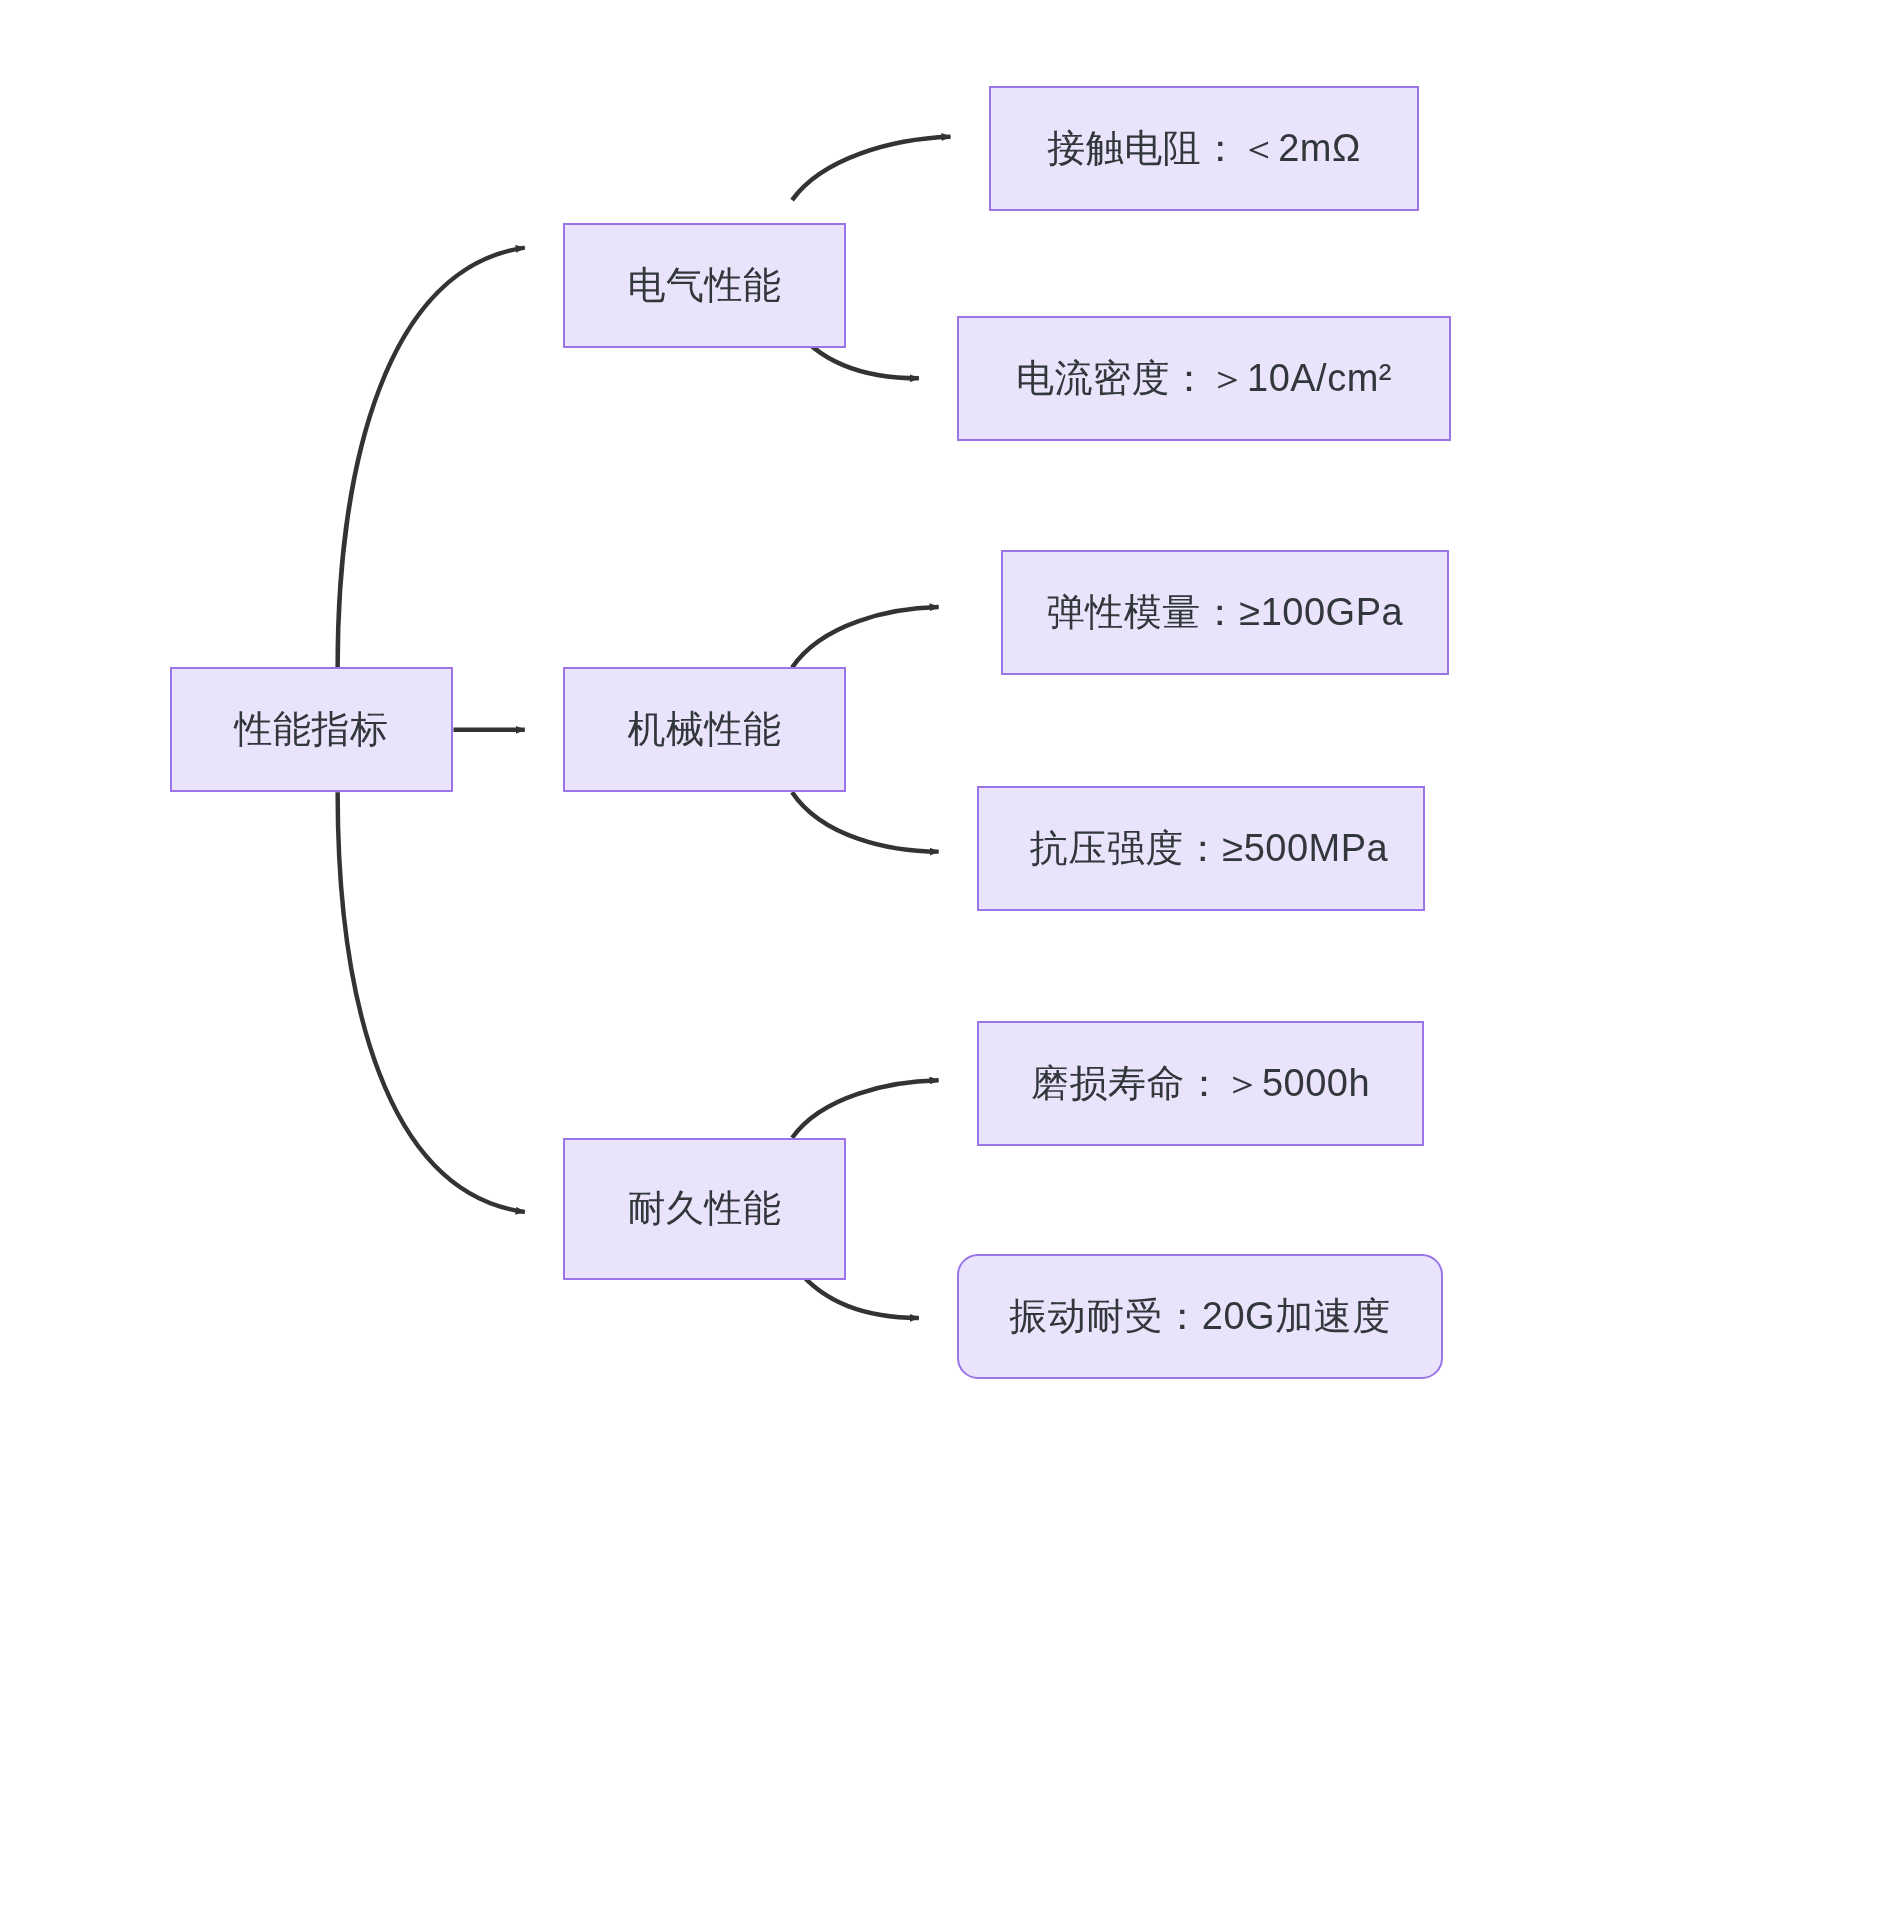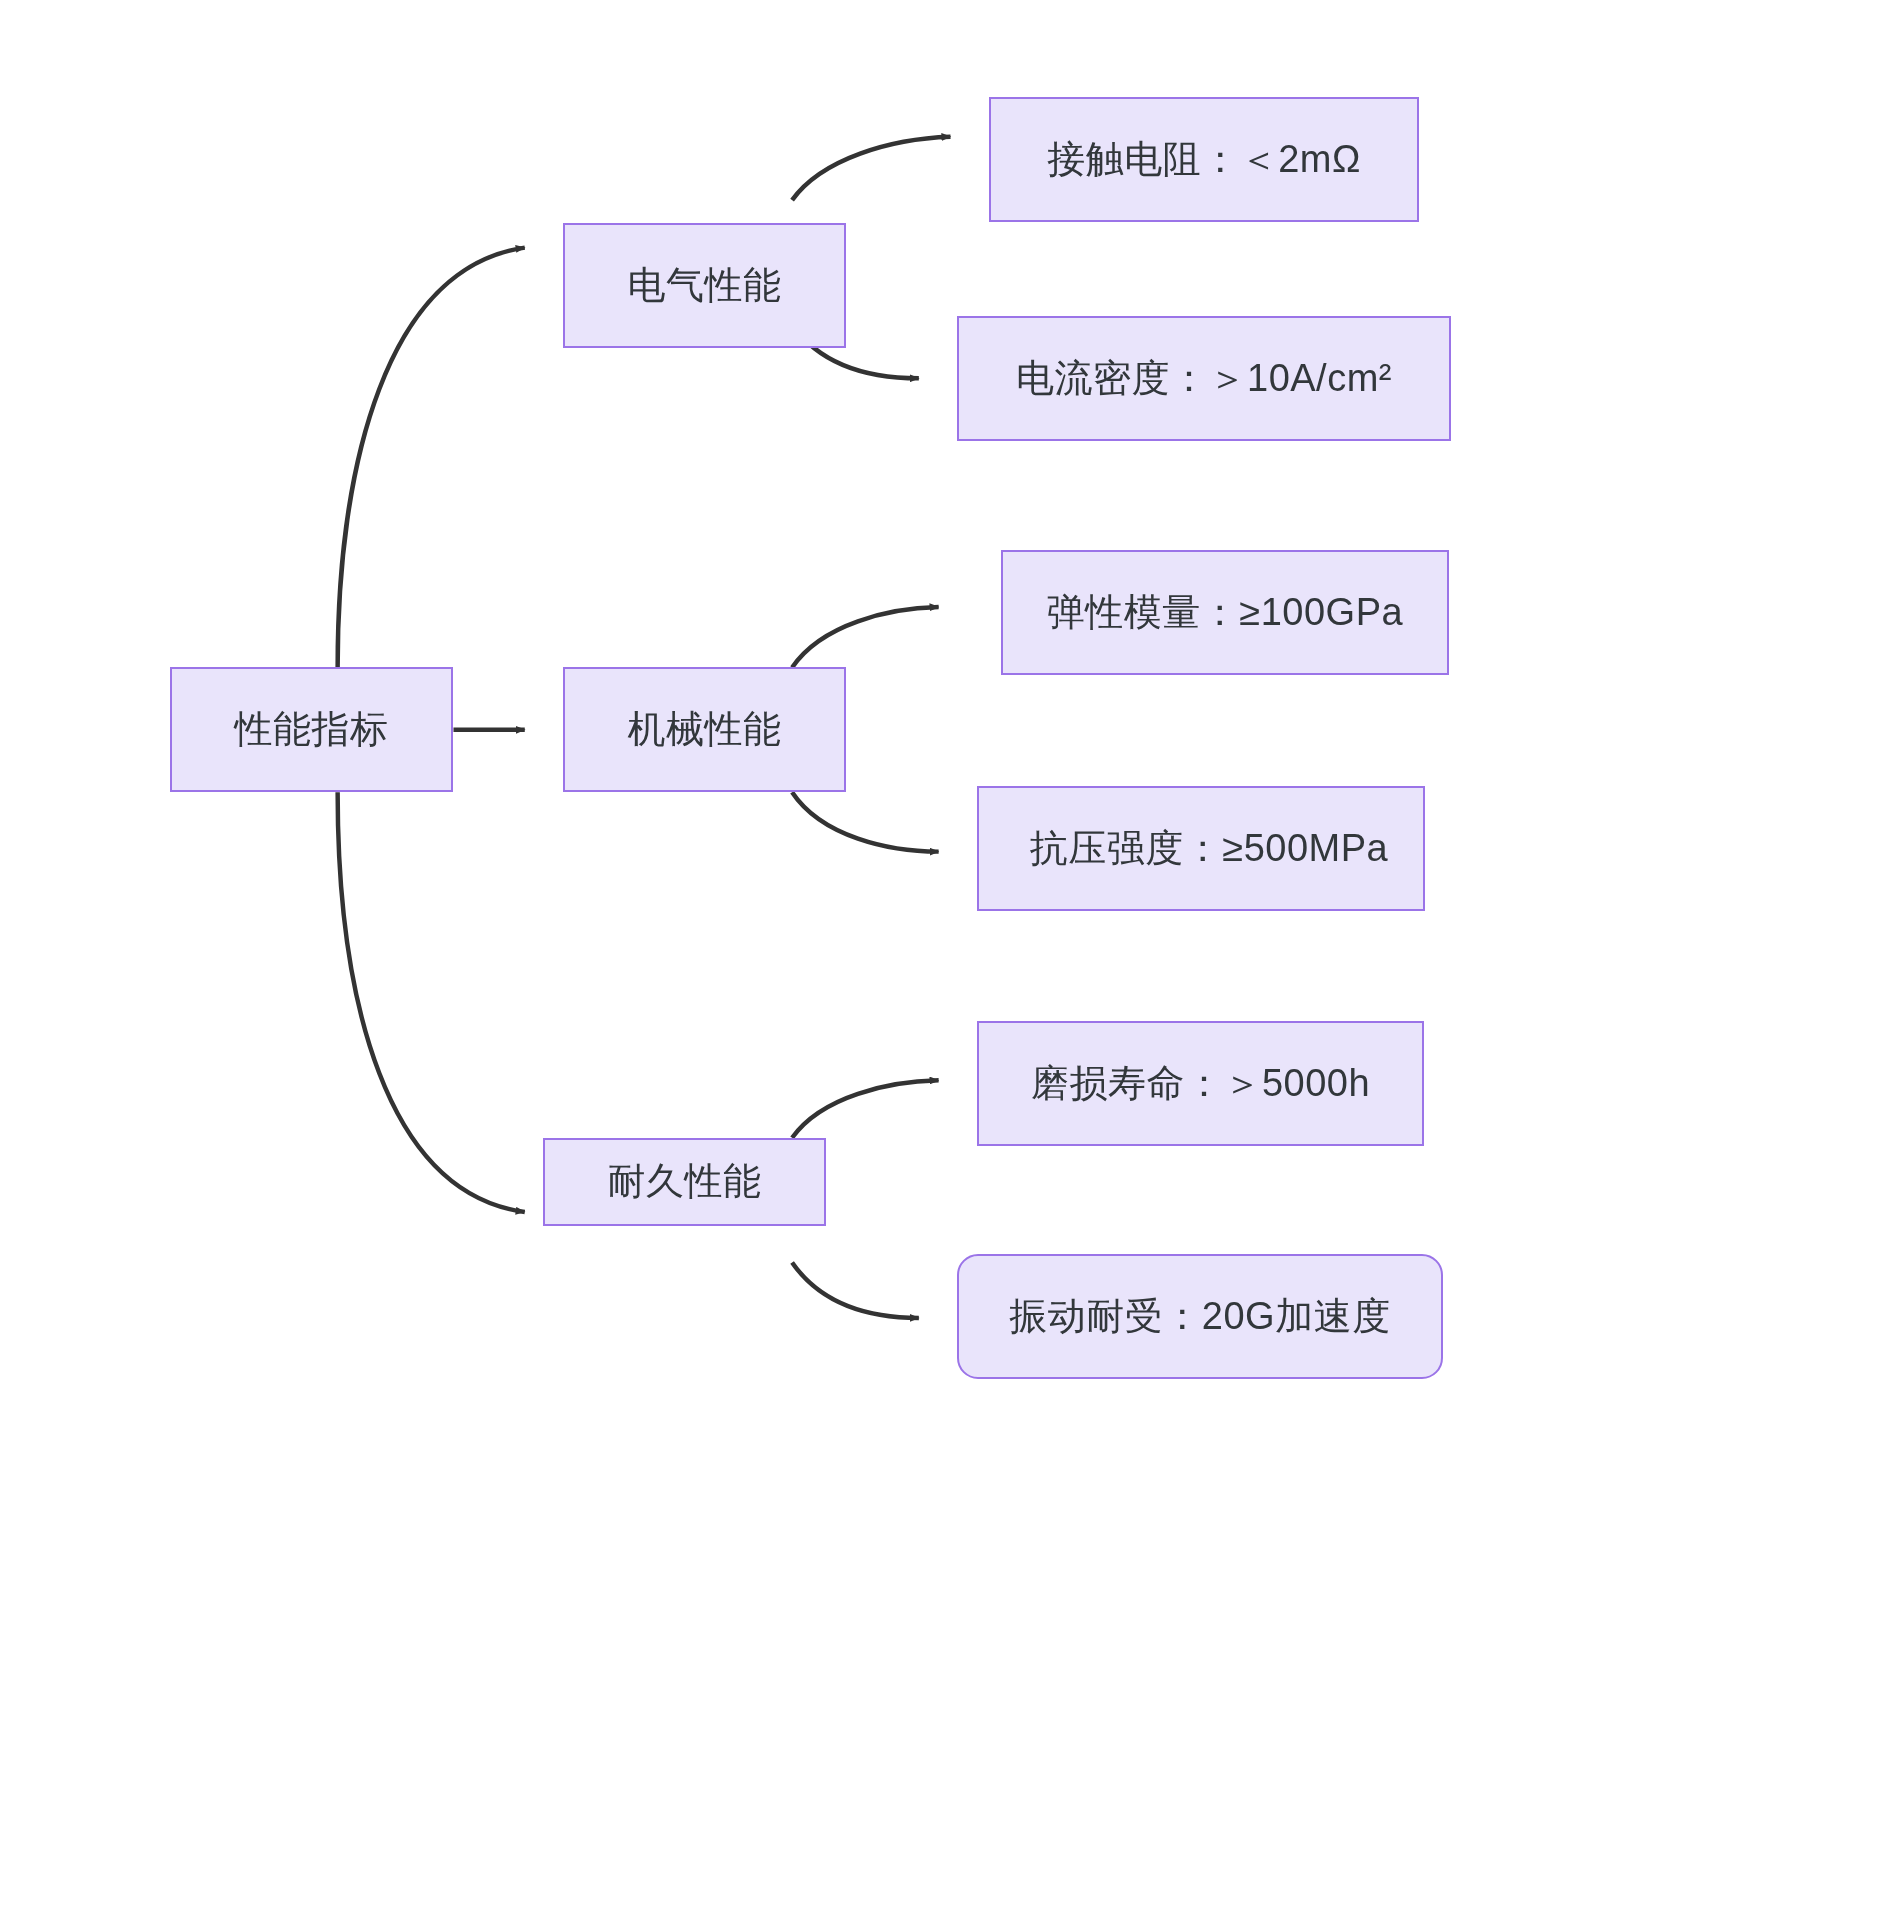--- a/index.html
+++ b/index.html
@@ -44,23 +44,23 @@
     white-space: nowrap;
   }
   .node .label {
     display: block;
   }
   
   #node-root        { left: 170px;  top: 667px;  width: 283px; height: 125px; }
   
   #node-electrical  { left: 563px;  top: 200px;  width: 283px; height: 125px; margin-top: 23px; }
   #node-mechanical  { left: 563px;  top: 667px;  width: 283px; height: 125px; }
-  #node-durability  { left: 543px;  top: 1138px; width: 283px; height: 88px; }
+  #node-durability  { left: 563px;  top: 1138px; width: 283px; height: 142px; }
   
-  #node-contact-resistance { left: 989px;  top: 97px;   width: 430px; height: 125px; }
+  #node-contact-resistance { left: 989px;  top: 86px;   width: 430px; height: 125px; }
   #node-current-density    { left: 957px;  top: 316px;  width: 494px; height: 125px; }
   #node-elastic-modulus    { left: 977px;  top: 550px;  width: 448px; height: 125px; margin-left: 24px; }
   #node-compressive        { left: 977px;  top: 786px;  width: 448px; height: 125px; padding-left: 16px; }
   #node-wear-life          { left: 977px;  top: 1021px; width: 447px; height: 125px; }
   #node-vibration          { left: 957px;  top: 1254px; width: 486px; height: 125px; border-radius: 21px; }
 </style>
 </head>
 <body>
 
 <div id="diagram-canvas">

